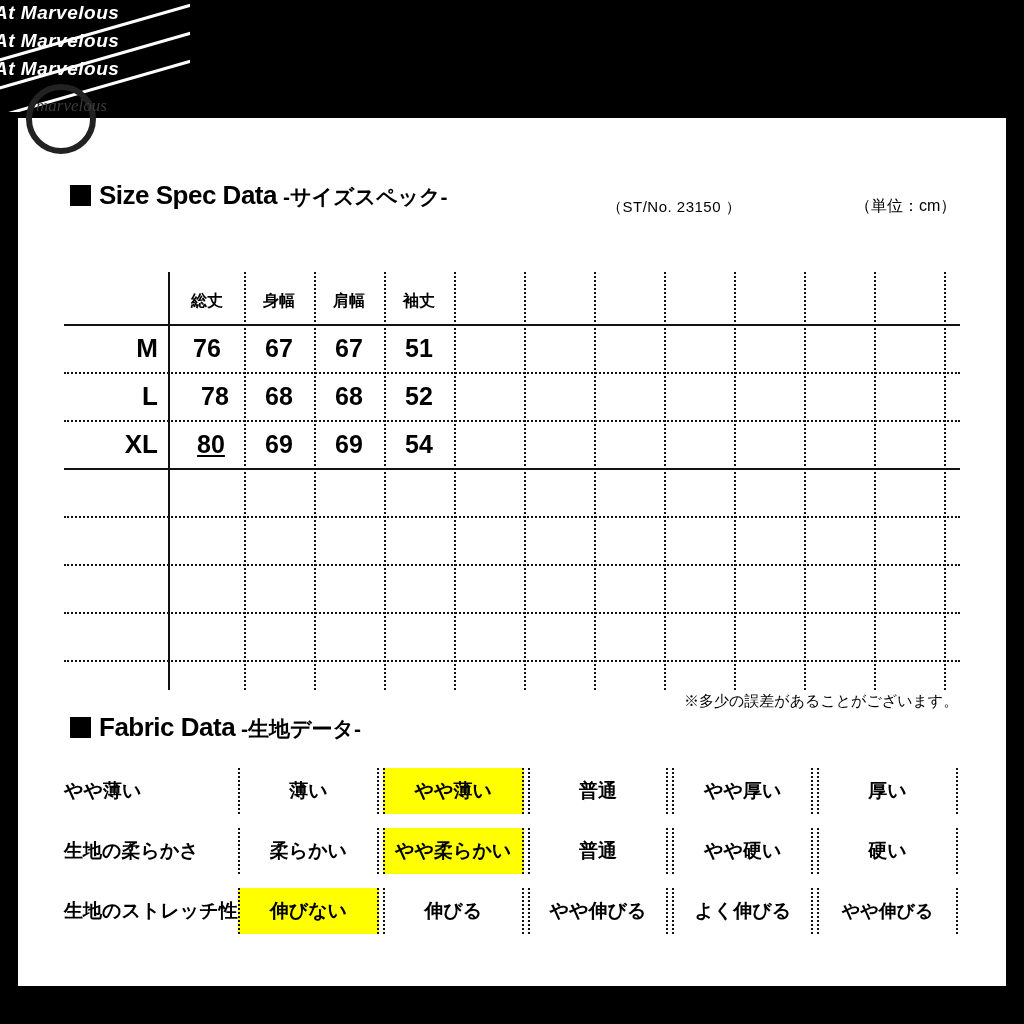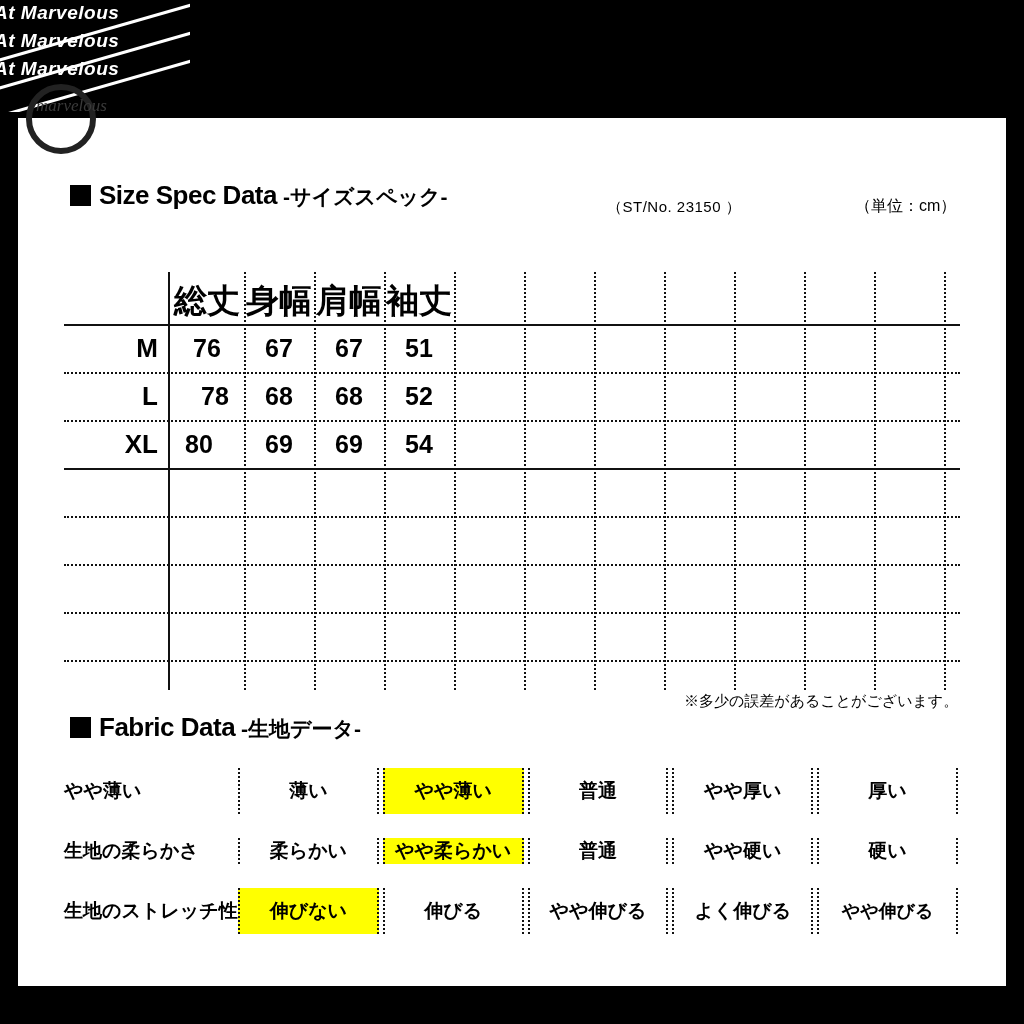--- a/index.html
+++ b/index.html
@@ -178,21 +178,21 @@
     position: absolute;
     display: flex;
     align-items: center;
     justify-content: center;
     font-size: 25px;
     font-weight: bold;
     color: #000;
     font-family: "Liberation Sans", sans-serif;
   }
   .cell.hdr {
-    font-size: 33px;
+    font-size: 16px;
     font-weight: bold;
   }
   .rowlabel {
     position: absolute;
     display: flex;
     align-items: center;
     justify-content: flex-end;
     font-size: 26px;
     font-weight: bold;
     color: #000;
@@ -303,21 +303,21 @@
     <div class="cell" style="left:250px; top:52px; width:70px; height:48px;">67</div>
     <div class="cell" style="left:320px; top:52px; width:70px; height:48px;">51</div>
 
     <div class="rowlabel" style="left:0px;   top:100px; width:94px; height:48px;">L</div>
     <div class="cell" style="left:114px; top:100px; width:74px; height:48px;">78</div>
     <div class="cell" style="left:180px; top:100px; width:70px; height:48px;">68</div>
     <div class="cell" style="left:250px; top:100px; width:70px; height:48px;">68</div>
     <div class="cell" style="left:320px; top:100px; width:70px; height:48px;">52</div>
 
     <div class="rowlabel" style="left:0px;   top:148px; width:94px; height:48px;">XL</div>
-    <div class="cell" style="left:98px; top:148px; width:74px; height:48px;">80</div>
+    <div class="cell" style="left:110px; top:148px; width:74px; height:48px;text-decoration:underline;">80</div>
     <div class="cell" style="left:180px; top:148px; width:70px; height:48px;">69</div>
     <div class="cell" style="left:250px; top:148px; width:70px; height:48px;">69</div>
     <div class="cell" style="left:320px; top:148px; width:70px; height:48px;">54</div>
   </div>
 
   <div class="section-head" id="fabric-head">
     <span class="sq"></span>
     <span class="sec-title">Fabric Data</span>
     <span class="sec-sub">-生地データ-</span>
   </div>
@@ -326,21 +326,21 @@
 
     <div class="frow" style="top:0px;">
       <div class="rlabel">やや薄い</div>
       <div class="fopt">薄い</div>
       <div class="fopt hl">やや薄い</div>
       <div class="fopt">普通</div>
       <div class="fopt">やや厚い</div>
       <div class="fopt">厚い</div>
     </div>
 
-    <div class="frow" style="top:60px;align-items:center;">
+    <div class="frow" style="top:60px;">
       <div class="rlabel">生地の柔らかさ</div>
       <div class="fopt">柔らかい</div>
       <div class="fopt hl">やや柔らかい</div>
       <div class="fopt">普通</div>
       <div class="fopt">やや硬い</div>
       <div class="fopt">硬い</div>
     </div>
 
     <div class="frow" style="top:120px;">
       <div class="rlabel">生地のストレッチ性</div>

